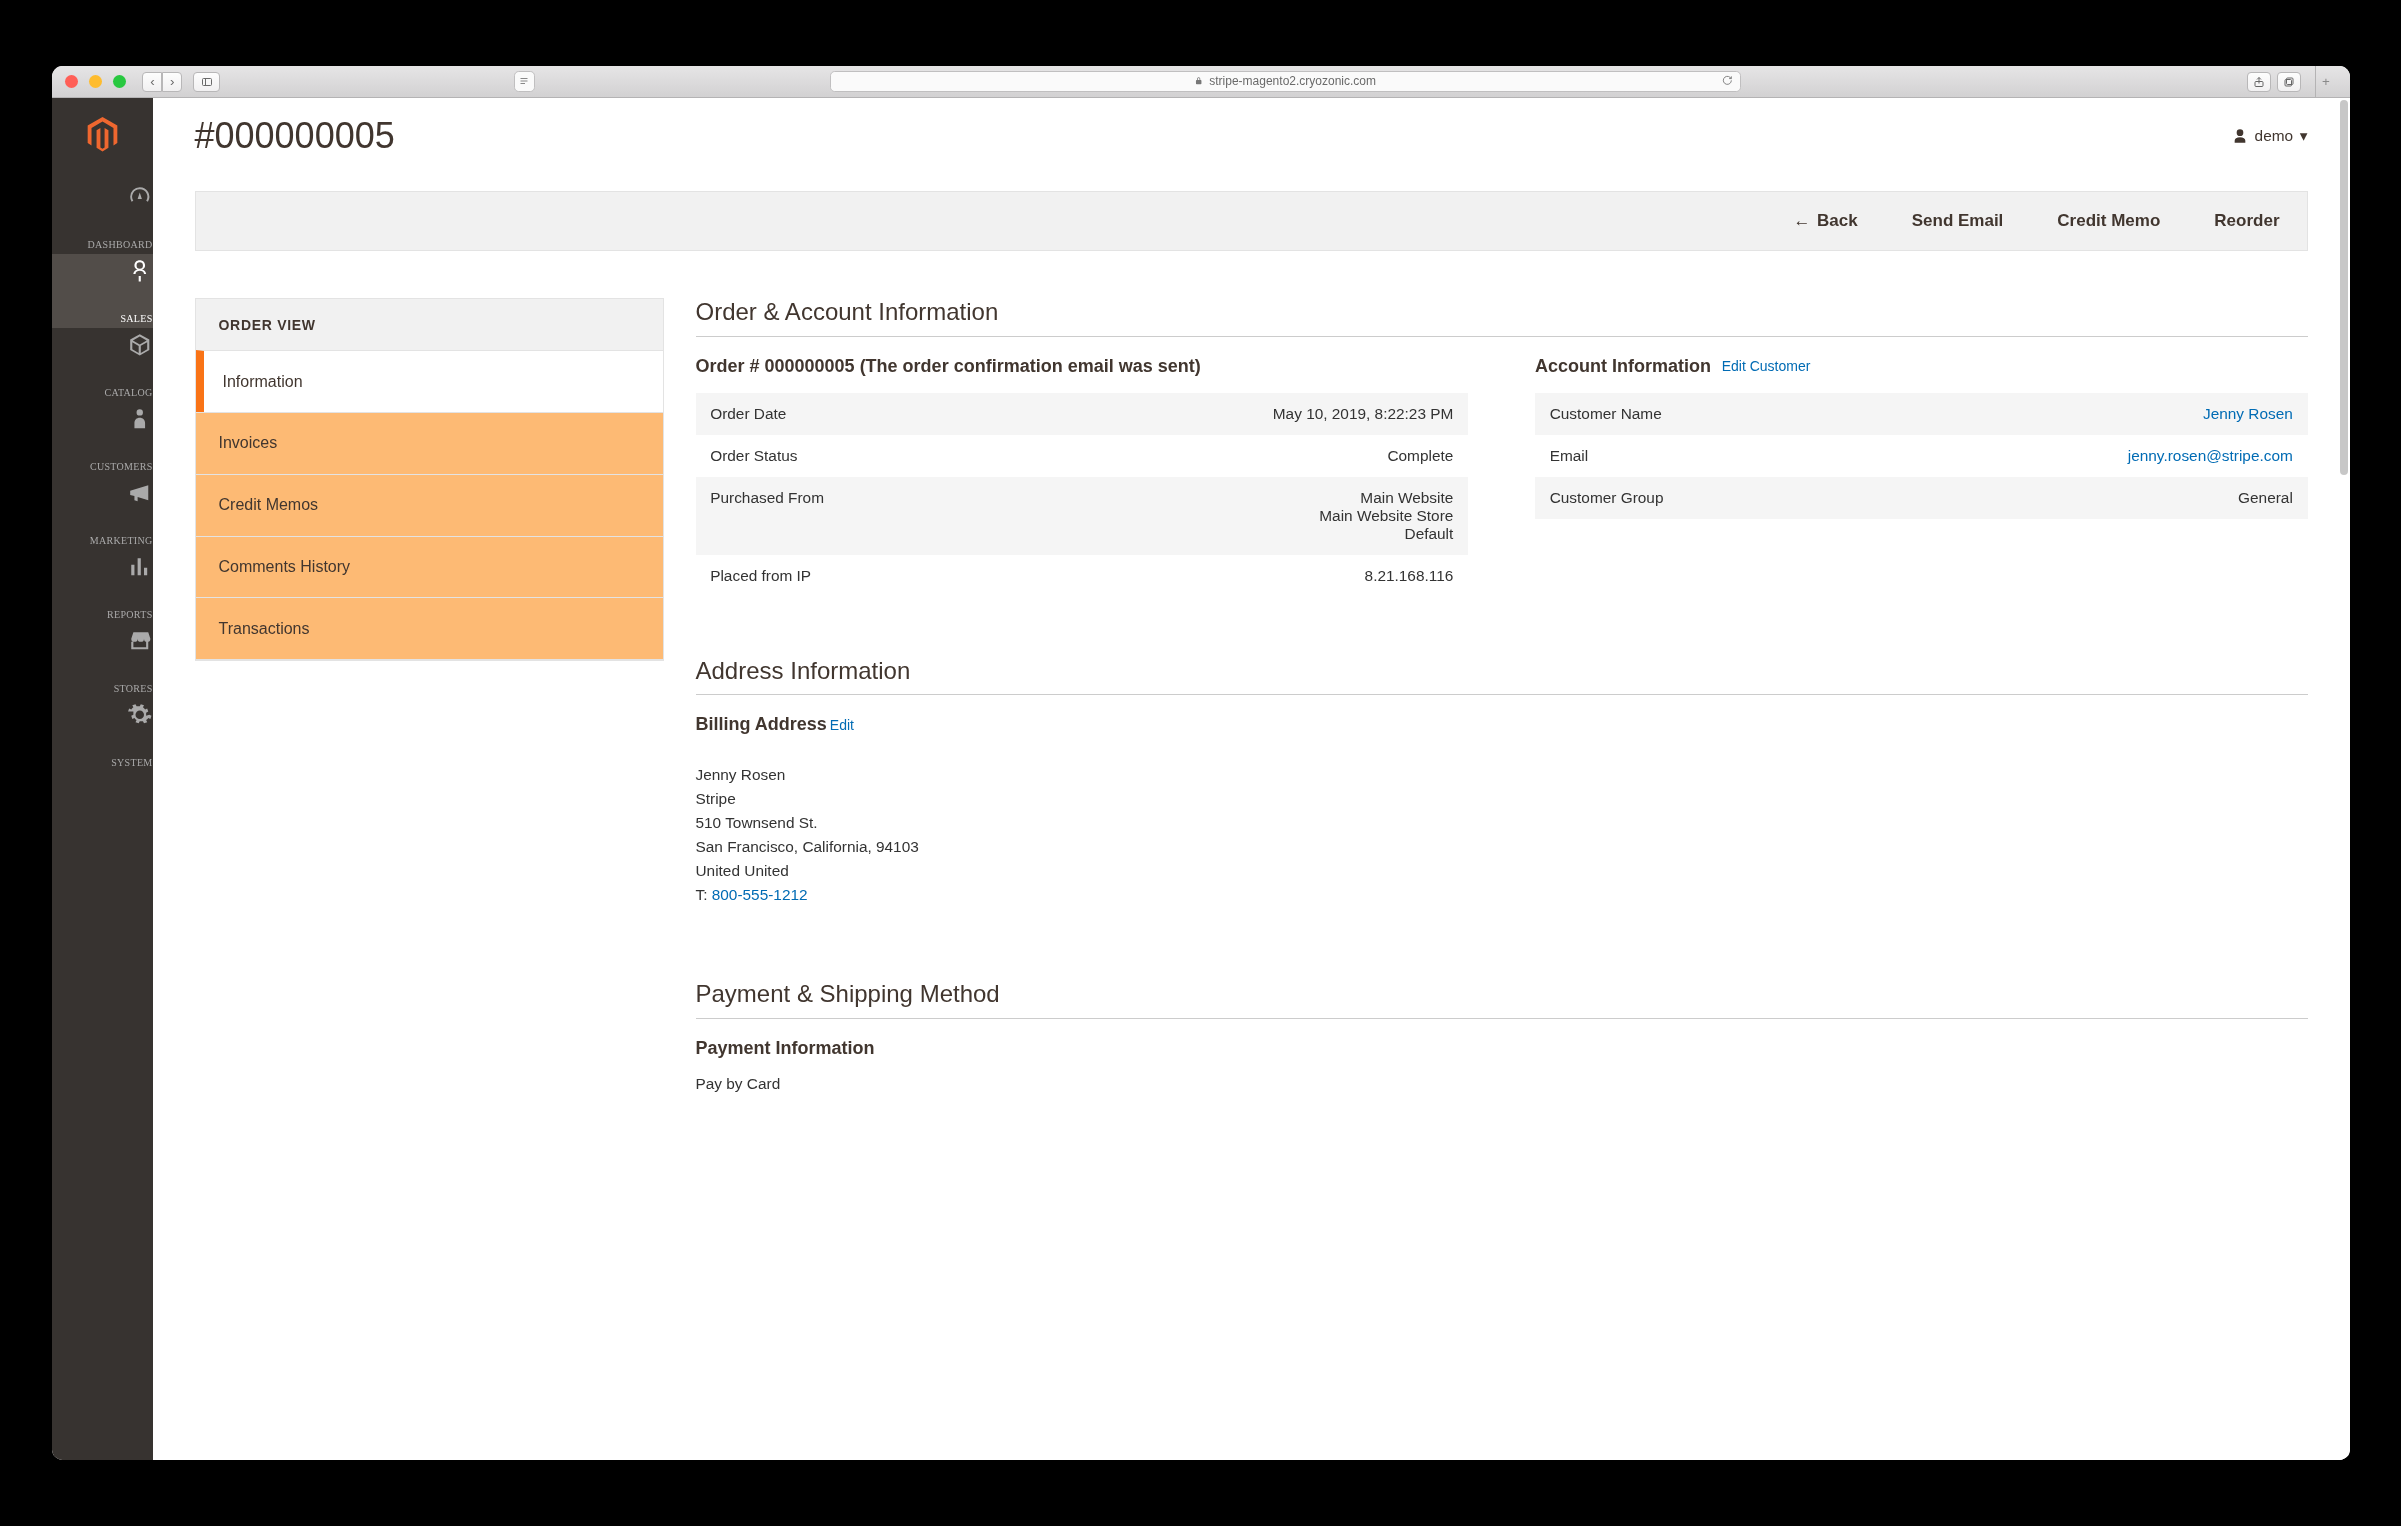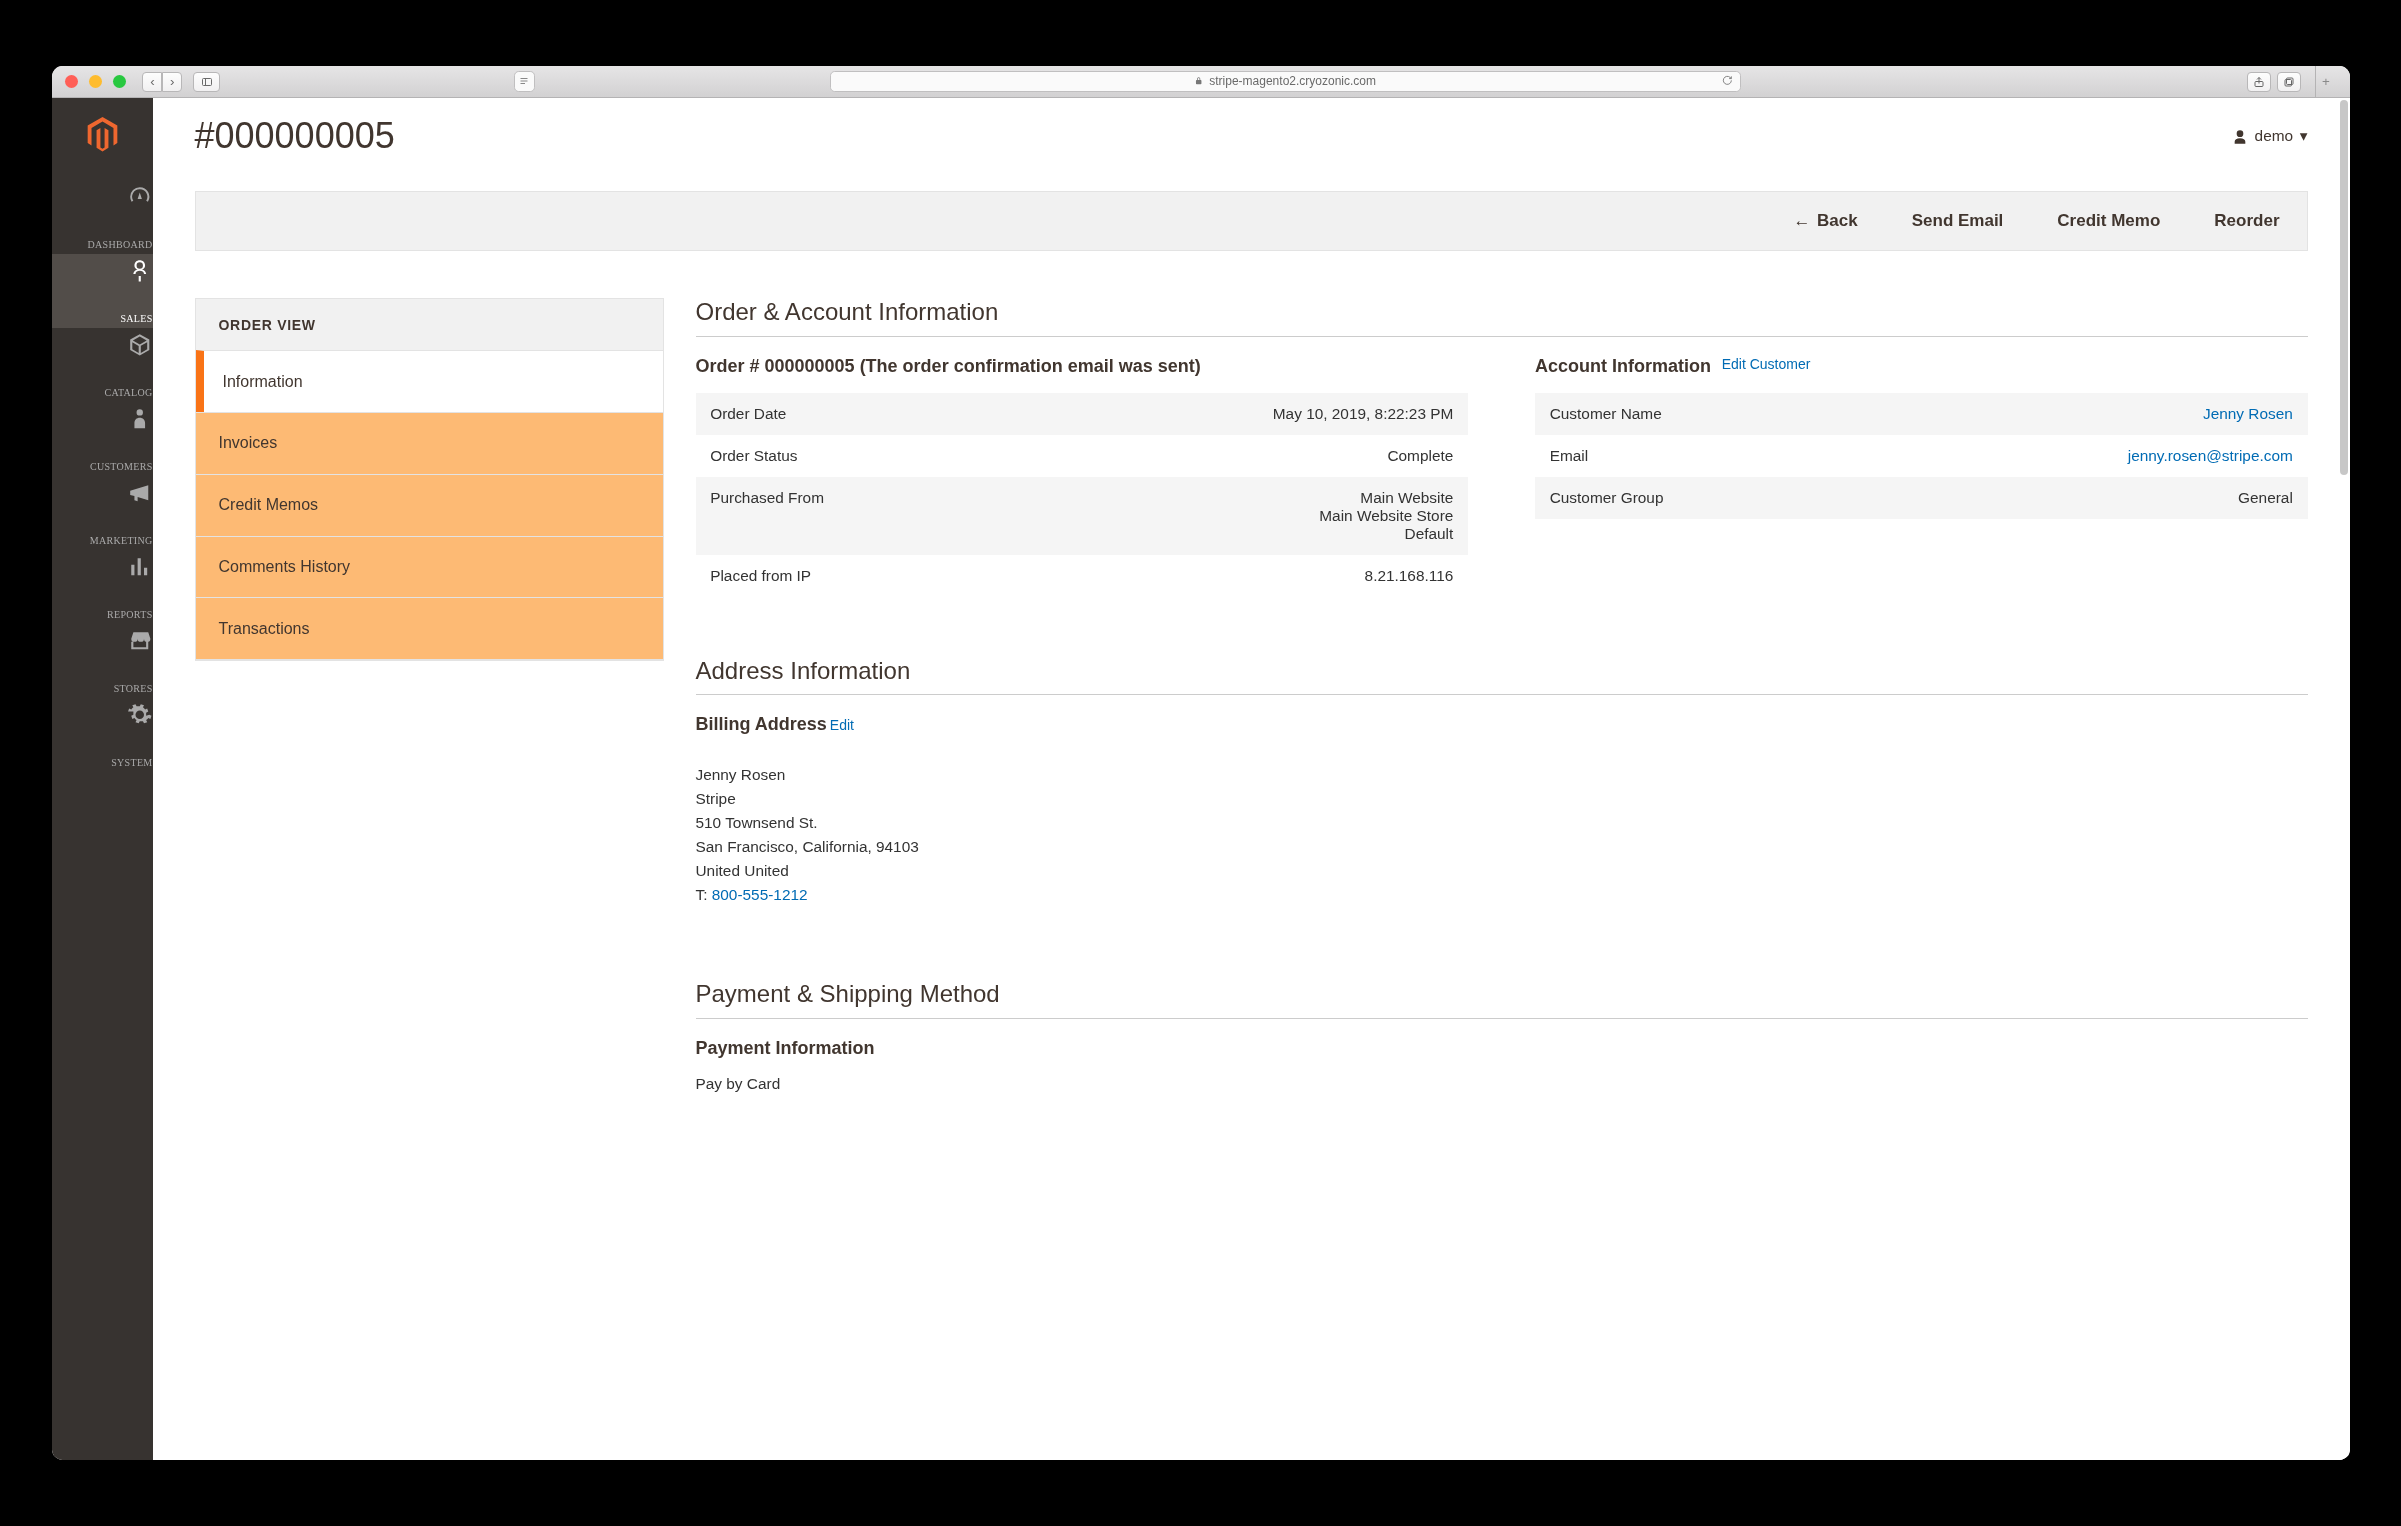--- a/index.html
+++ b/index.html
@@ -127,21 +127,21 @@
     display:flex;
     justify-content:space-between;
     align-items:center;
     margin-bottom: 34px;
   }
   .page-title {
     font-size: 36px;
     font-weight: 400;
     color:#41362f;
   }
-  .user-menu { display:flex; align-items:flex-end; gap:6.7px; color:#41362f; font-size: 15.4px;}
+  .user-menu { display:flex; align-items:center; gap:6.7px; color:#41362f; font-size: 15.4px;}
   .user-menu svg { width:16px; height:16px; }
 
   .action-bar {
     background:#f1f1f1;
     border:0.7px solid #e3e3e3;
     margin-bottom: 47px;
     padding: 19px 27px;
     display:flex;
     justify-content:flex-end;
     gap:54px;
@@ -199,21 +199,21 @@
     gap: 67px;
     margin-bottom: 60px;
   }
   .col { flex:1; }
   .sub-header {
     font-size: 18px;
     font-weight:700;
     color:#41362f;
     margin-bottom: 16px;
     display:flex;
-    align-items:flex-start;
+    align-items:center;
     gap:10.7px;
   }
   .edit-link { color:#006bb4; font-size: 14px; font-weight:400; cursor:pointer;}
   .info-table {
     width:100%;
     border-collapse:collapse;
     font-size: 15.4px;
   }
   .info-table tr:nth-child(odd) td { background:#f5f5f5; }
   .info-table td {

